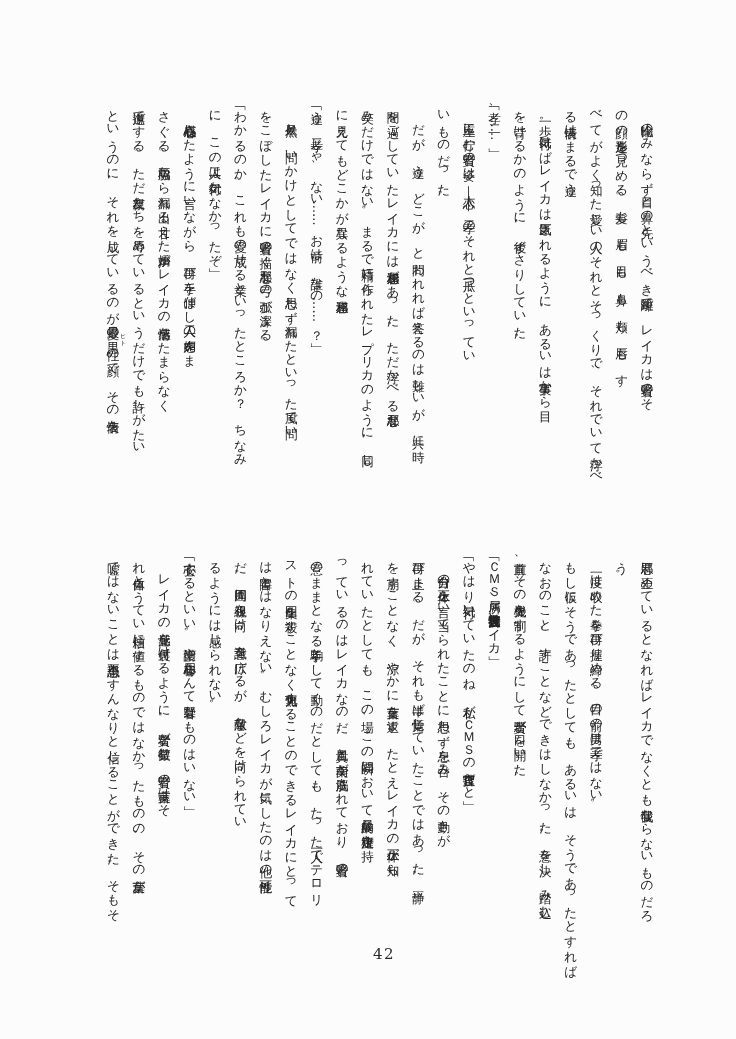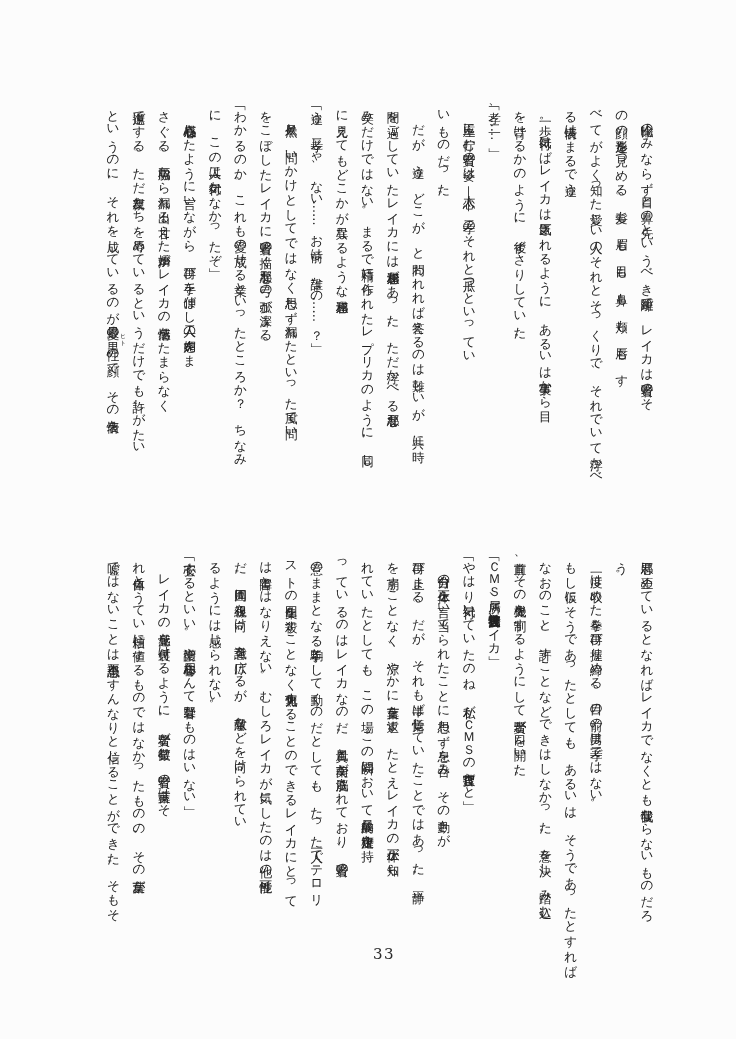--- a/index.html
+++ b/index.html
@@ -93,14 +93,14 @@
       <div class="vline">意のままとなる手駒として動くのだとしても、たった一人でテロリ</div>
       <div class="vline">ストの集団を殺すことなく無力化することのできるレイカにとって</div>
       <div class="vline">は障害とはなりえない。むしろレイカが気にしたのは他の可能性</div>
       <div class="vline">だ。周囲に視線を向け、意識を広げるが、敵意などを向けられてい</div>
       <div class="vline">るようには感じられない。</div>
       <div class="vline">「安心するといい。護衛や用心棒なんて野暮なものはいない」</div>
       <div class="vline">　レイカの感覚を裏付けるように、賢者が微笑む。賢者の言葉はそ</div>
       <div class="vline">れ自体とうてい信頼に値するものではなかったものの、その言葉が</div>
       <div class="vline">嘘ではないことは不思議とすんなりと信じることができた。そもそ</div>
     </div>
-  <div class="pagenum">33</div>
+  <div class="pagenum">42</div>
 </div>
 
 </body></html>

